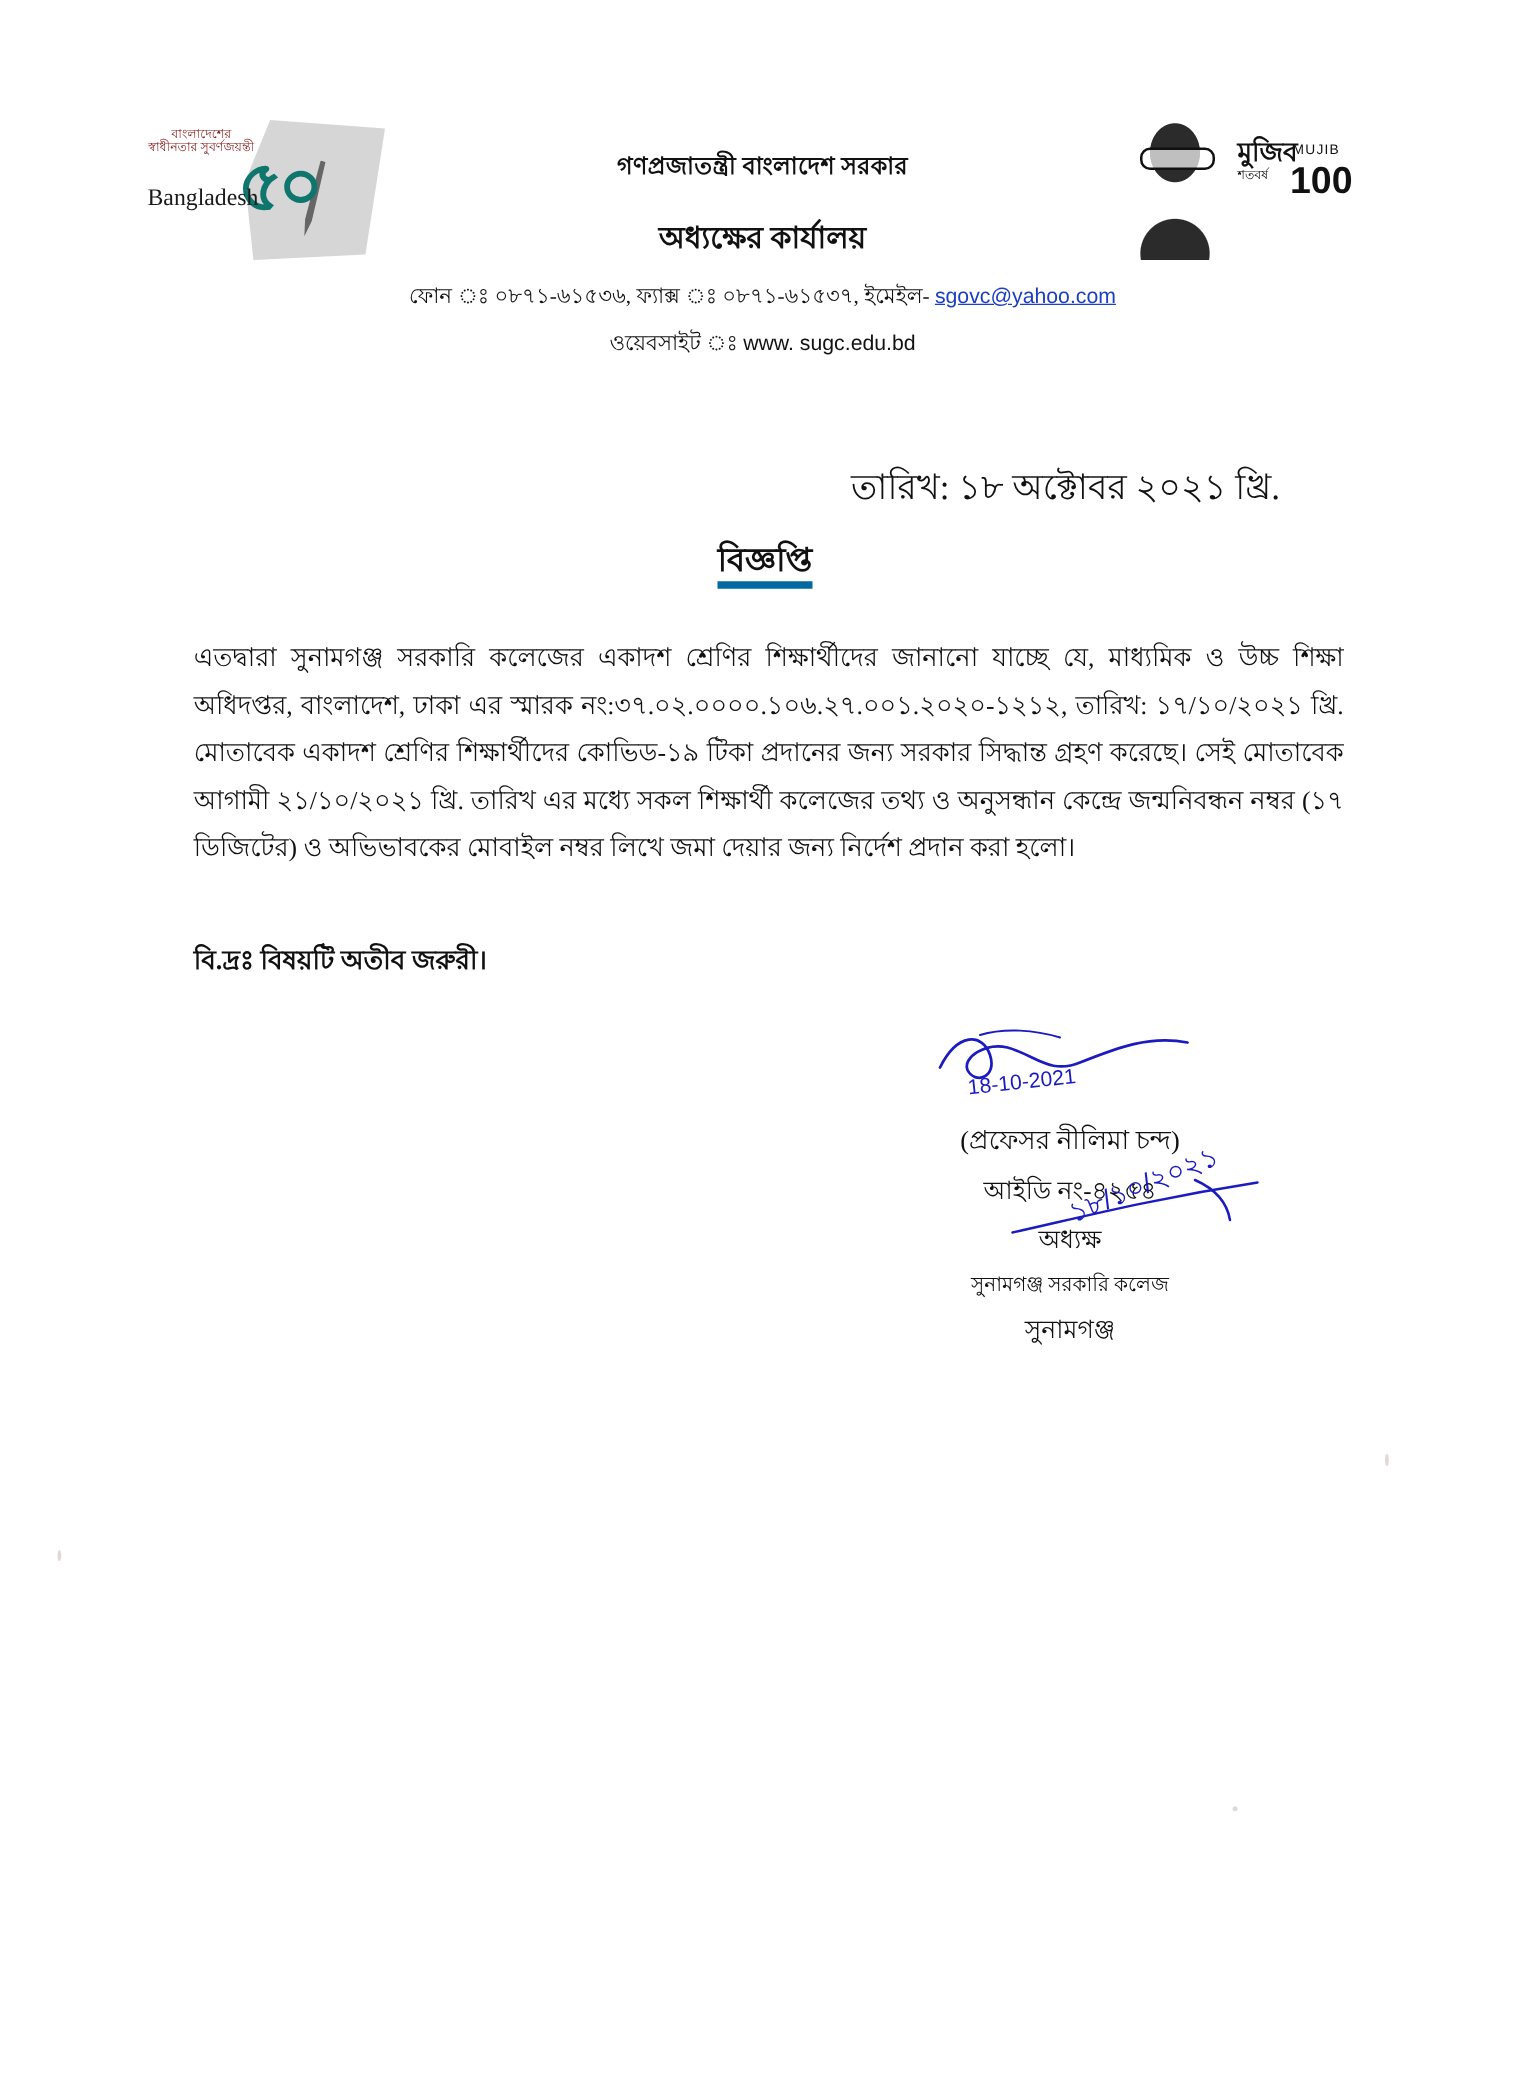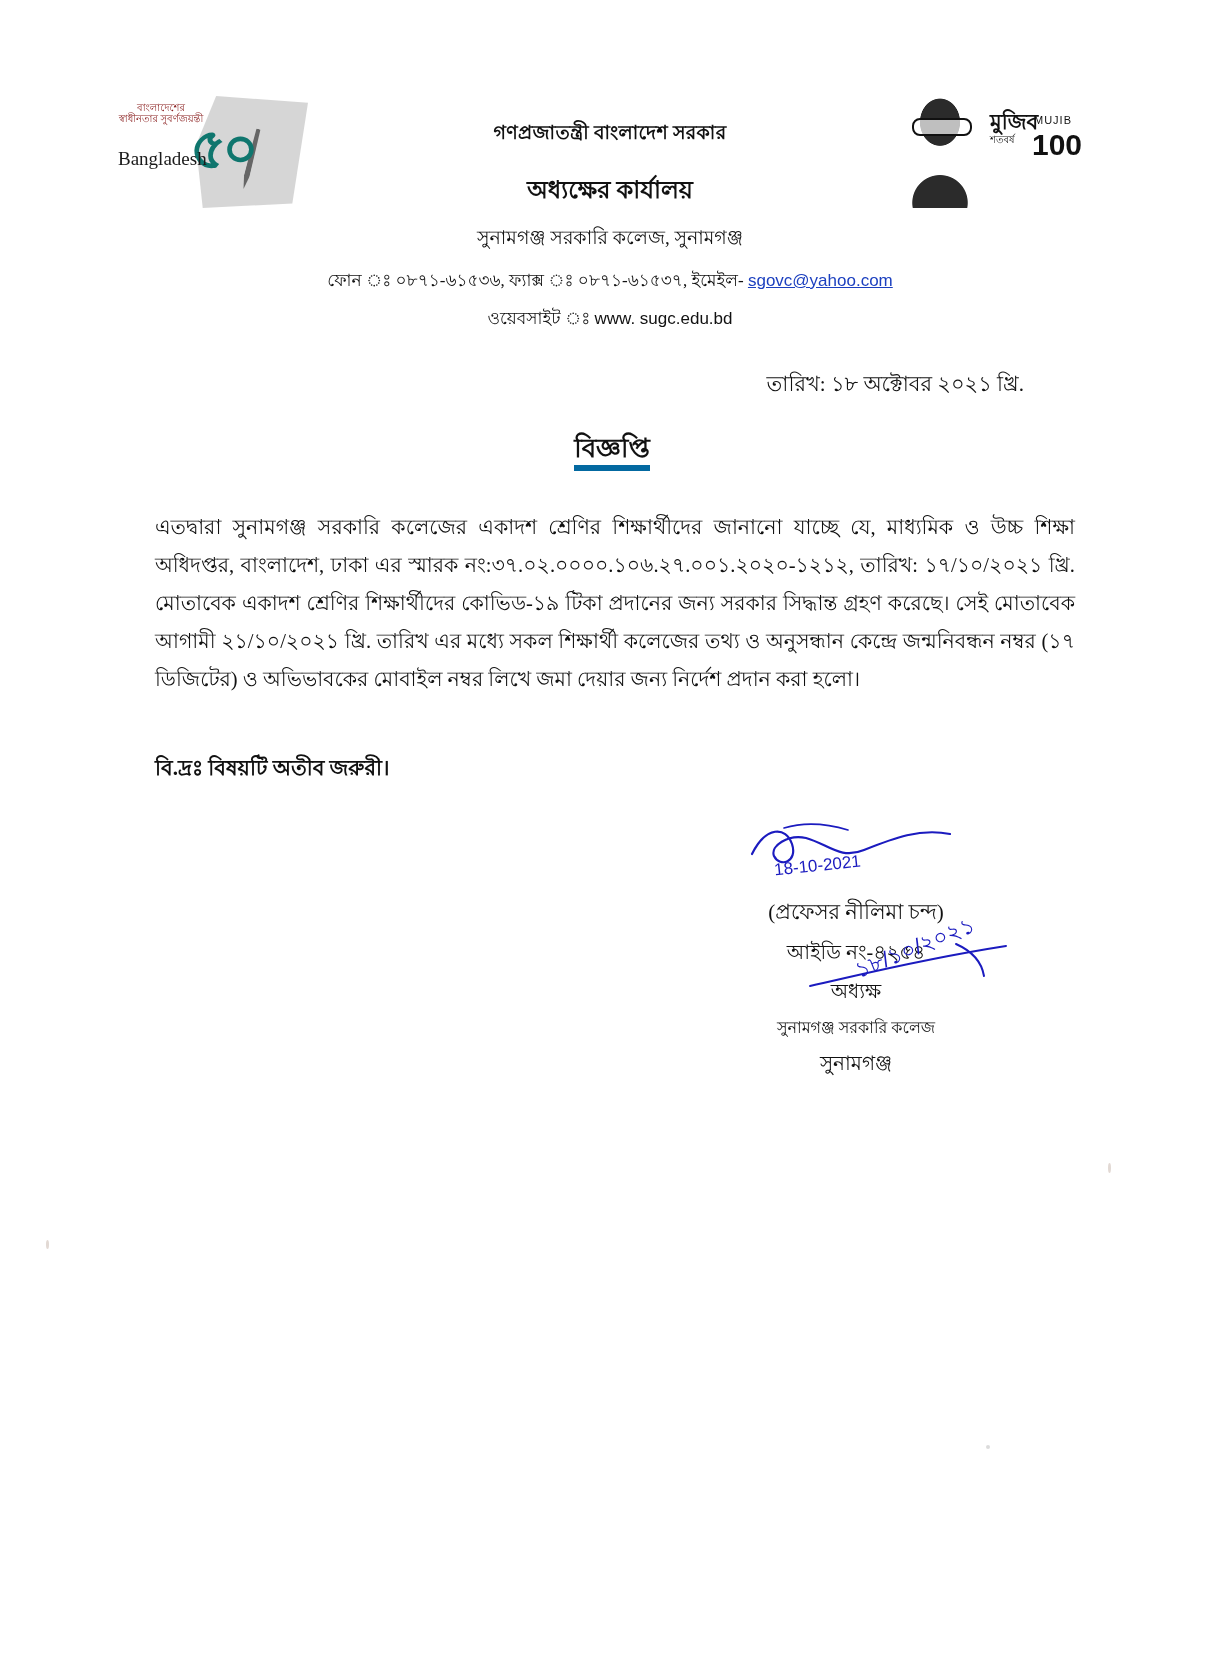--- a/index.html
+++ b/index.html
@@ -191,21 +191,21 @@
     font-weight: bold;
     color: #111;
     font-family: "Liberation Sans", sans-serif;
   }
 
   
   .date-line {
     position: absolute;
     right: 200px;
     top: 368px;
-    font-size: 21px;
+    font-size: 28px;
     color: #111;
   }
   .notice-title {
     position: absolute;
     left: 0;
     top: 428px;
     width: 1224px;
     text-align: center;
     font-size: 26px;
     font-weight: bold;
@@ -296,21 +296,20 @@
       <div class="mujib-brush"></div>
       <div class="pen"></div>
       <div class="fifty">৫০</div>
       <div class="bd-script">বাংলাদেশের স্বাধীনতার সুবর্ণজয়ন্তী</div>
       <div class="bd-word">Bangladesh</div>
     </div>
 
     <div class="header-center">
       <div class="gov">গণপ্রজাতন্ত্রী বাংলাদেশ সরকার</div>
       <div class="office">অধ্যক্ষের কার্যালয়</div>
-      <div class="college">সুনামগঞ্জ সরকারি কলেজ, সুনামগঞ্জ</div>
       <div class="contact">
         <span>ফোন ঃ ০৮৭১-৬১৫৩৬, ফ্যাক্স ঃ ০৮৭১-৬১৫৩৭, ইমেইল- </span><a class="mail" href="#">sgovc@yahoo.com</a>
       </div>
       <div class="website">
         <span>ওয়েবসাইট ঃ </span><span class="url">www. sugc.edu.bd</span>
       </div>
     </div>
 
     <div class="logo-right">
       <div class="portrait"></div>

